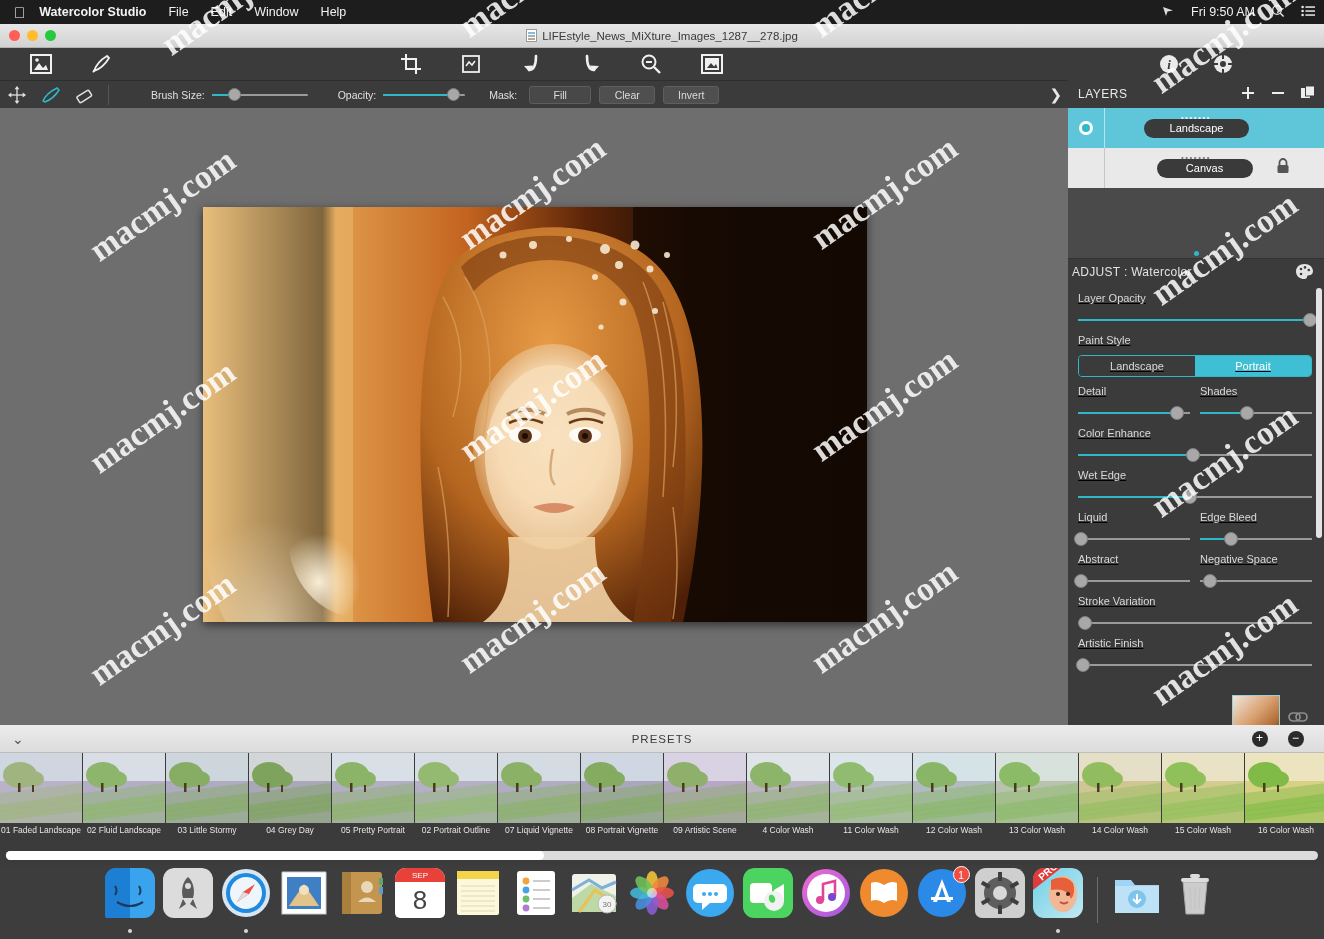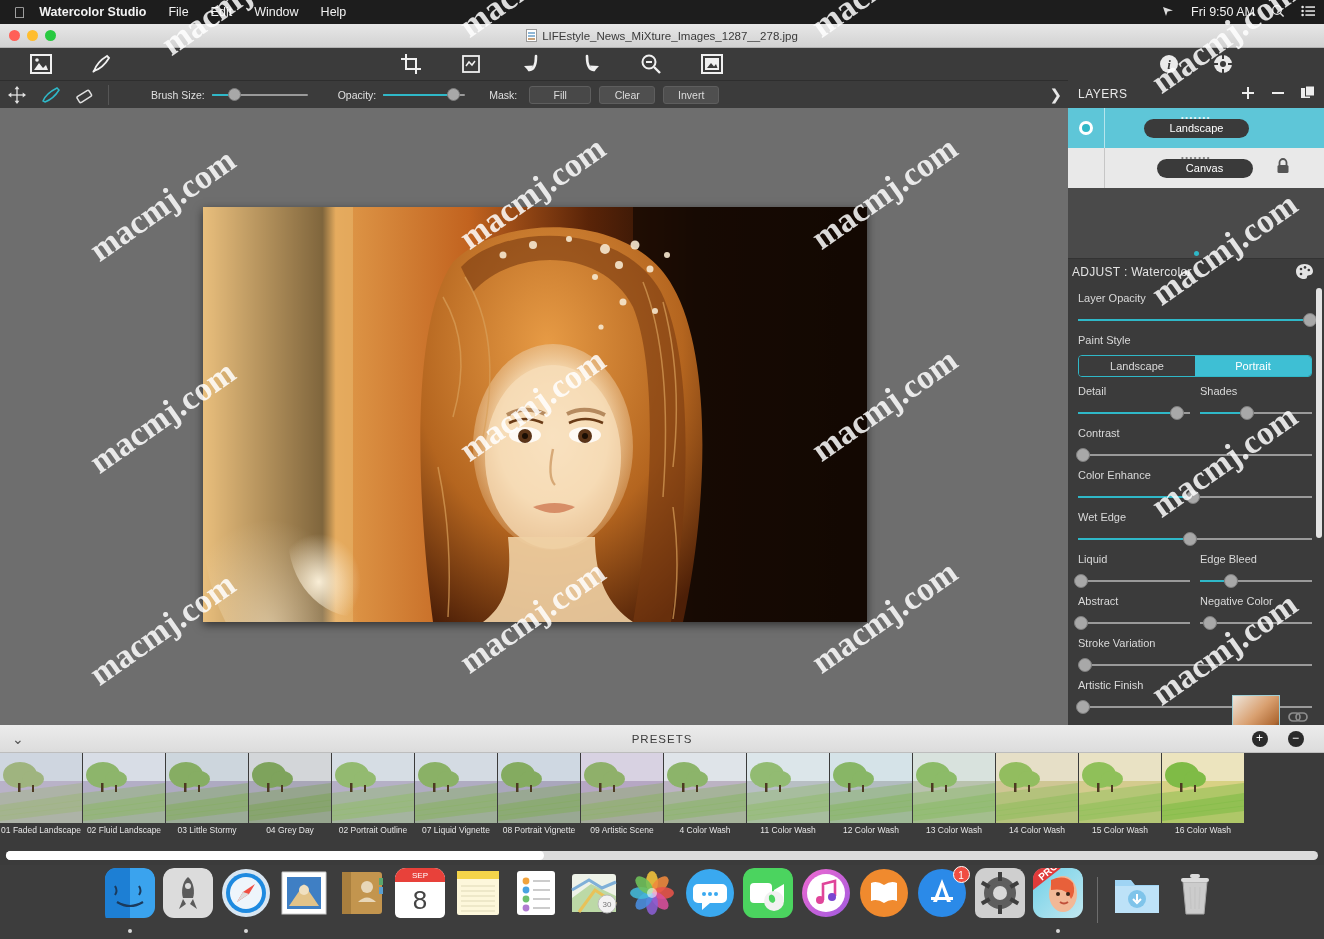--- a/index.html
+++ b/index.html
@@ -113,21 +113,21 @@
   .handle { height:10px; background:#4a4a4a; display:flex; align-items:center;
      justify-content:center; }
   .handle i { width:5px;height:5px;border-radius:50%;background:#2fb8c8;display:block;}
   .adjust-hdr { height:26px; background:#3b3b3b; display:flex; align-items:center;
      color:#e3e3e3; font-size:12px; position:relative; border-top:1px solid #333; }
   .adjust-hdr .lbl { margin-left:4px; letter-spacing:.3px; }
   .adjust-hdr .pal { position:absolute; right:10px; top:4px; }
 
   .adjbody { position:relative; height:465px; overflow:hidden; background:#3b3b3b;
      padding:8px 12px 0 10px; }
-  .ctl { margin-bottom:8px; }
+  .ctl { margin-bottom:8px;text-decoration:underline; }
   .ctl .cname { color:#d9d9d9; font-size:11px; margin-bottom:9px; }
   .ctl .ctrack { position:relative; height:13px; }
   .ctl .ctrack .trk { position:absolute; top:6px; left:0; right:0; height:2px;
      background:#9a9a9a; }
   .ctl .ctrack .fill { position:absolute; top:6px; left:0; height:2px; background:#2fb8c8; }
   .ctl .ctrack .knob { position:absolute; top:0; width:14px; height:14px;
      border-radius:50%; background:#a8a8a8; border:1px solid #7f7f7f;
      margin-left:-7px; cursor:pointer; }
   .ctl-pair { display:flex; gap:10px;align-items:center; }
   .ctl-pair > div { flex:1; }
@@ -538,27 +538,20 @@
         <div class="ctl">
           <div class="cname">Shades</div>
           <div class="ctrack">
             <div class="trk"></div>
               <div class="fill" style="width:42%"></div>
               <div class="knob" style="left:42%"></div>
           </div>
         </div>
       </div>
 
-      <div class="ctl">
-        <div class="cname">Contrast</div>
-        <div class="ctrack">
-          <div class="trk"></div>
-            <div class="knob" style="left:2%"></div>
-        </div>
-      </div>
 
       <div class="ctl">
         <div class="cname">Color Enhance</div>
         <div class="ctrack">
           <div class="trk"></div>
             <div class="fill" style="width:49%"></div>
             <div class="knob" style="left:49%"></div>
         </div>
       </div>
 
@@ -591,21 +584,21 @@
 
       <div class="ctl-pair">
         <div class="ctl">
           <div class="cname">Abstract</div>
           <div class="ctrack">
             <div class="trk"></div>
               <div class="knob" style="left:3%"></div>
           </div>
         </div>
         <div class="ctl">
-          <div class="cname">Negative Color</div>
+          <div class="cname">Negative Space</div>
           <div class="ctrack">
             <div class="trk"></div>
               <div class="knob" style="left:9%"></div>
           </div>
         </div>
       </div>
 
       <div class="ctl">
         <div class="cname">Stroke Variation</div>
         <div class="ctrack">
@@ -722,20 +715,38 @@
     <ellipse cx="20" cy="22" rx="17" ry="13" fill="#7ea35c"></ellipse>
     <ellipse cx="33" cy="26" rx="11" ry="8" fill="#7ea35c"></ellipse>
     <rect x="18" y="30" width="2.5" height="9" fill="#4d3a22"></rect>
     <rect x="32" y="32" width="2" height="7" fill="#4d3a22"></rect>
     <g opacity=".5" stroke="#7ea35c" stroke-width="1">
       <path d="M0 58 L82 47"></path>
               <path d="M0 63 L82 53"></path>
             </g>
   </svg>
           <div class="pname">04 Grey Day</div>
+        </div>
+        <div class="pcell">
+          <svg class="pthumb" viewBox="0 0 82 70" preserveAspectRatio="none">
+    <rect width="82" height="70" fill="#d9dfe6"></rect>
+    <rect y="0" width="82" height="30" fill="#d9dfe6"></rect>
+    <rect y="28" width="82" height="42" fill="#b2aec4"></rect>
+    <path d="M0 40 L82 30 L82 70 L0 70 Z" fill="#8cb468" opacity=".45"></path>
+    <path d="M0 52 L82 40 L82 58 L0 68 Z" fill="#8cb468" opacity=".6"></path>
+    <ellipse cx="20" cy="22" rx="17" ry="13" fill="#8cb468"></ellipse>
+    <ellipse cx="33" cy="26" rx="11" ry="8" fill="#8cb468"></ellipse>
+    <rect x="18" y="30" width="2.5" height="9" fill="#4d3a22"></rect>
+    <rect x="32" y="32" width="2" height="7" fill="#4d3a22"></rect>
+    <g opacity=".5" stroke="#8cb468" stroke-width="1">
+      <path d="M0 58 L82 47"></path>
+              <path d="M0 63 L82 53"></path>
+            </g>
+  </svg>
+          <div class="pname">05 Pretty Portrait</div>
         </div>
         <div class="pcell">
           <svg class="pthumb" viewBox="0 0 82 70" preserveAspectRatio="none">
     <rect width="82" height="70" fill="#d6dde4"></rect>
     <rect y="0" width="82" height="30" fill="#d6dde4"></rect>
     <rect y="28" width="82" height="42" fill="#b5b0c6"></rect>
     <path d="M0 40 L82 30 L82 70 L0 70 Z" fill="#93ba70" opacity=".45"></path>
     <path d="M0 52 L82 40 L82 58 L0 68 Z" fill="#93ba70" opacity=".6"></path>
     <ellipse cx="20" cy="22" rx="17" ry="13" fill="#93ba70"></ellipse>
     <ellipse cx="33" cy="26" rx="11" ry="8" fill="#93ba70"></ellipse>

